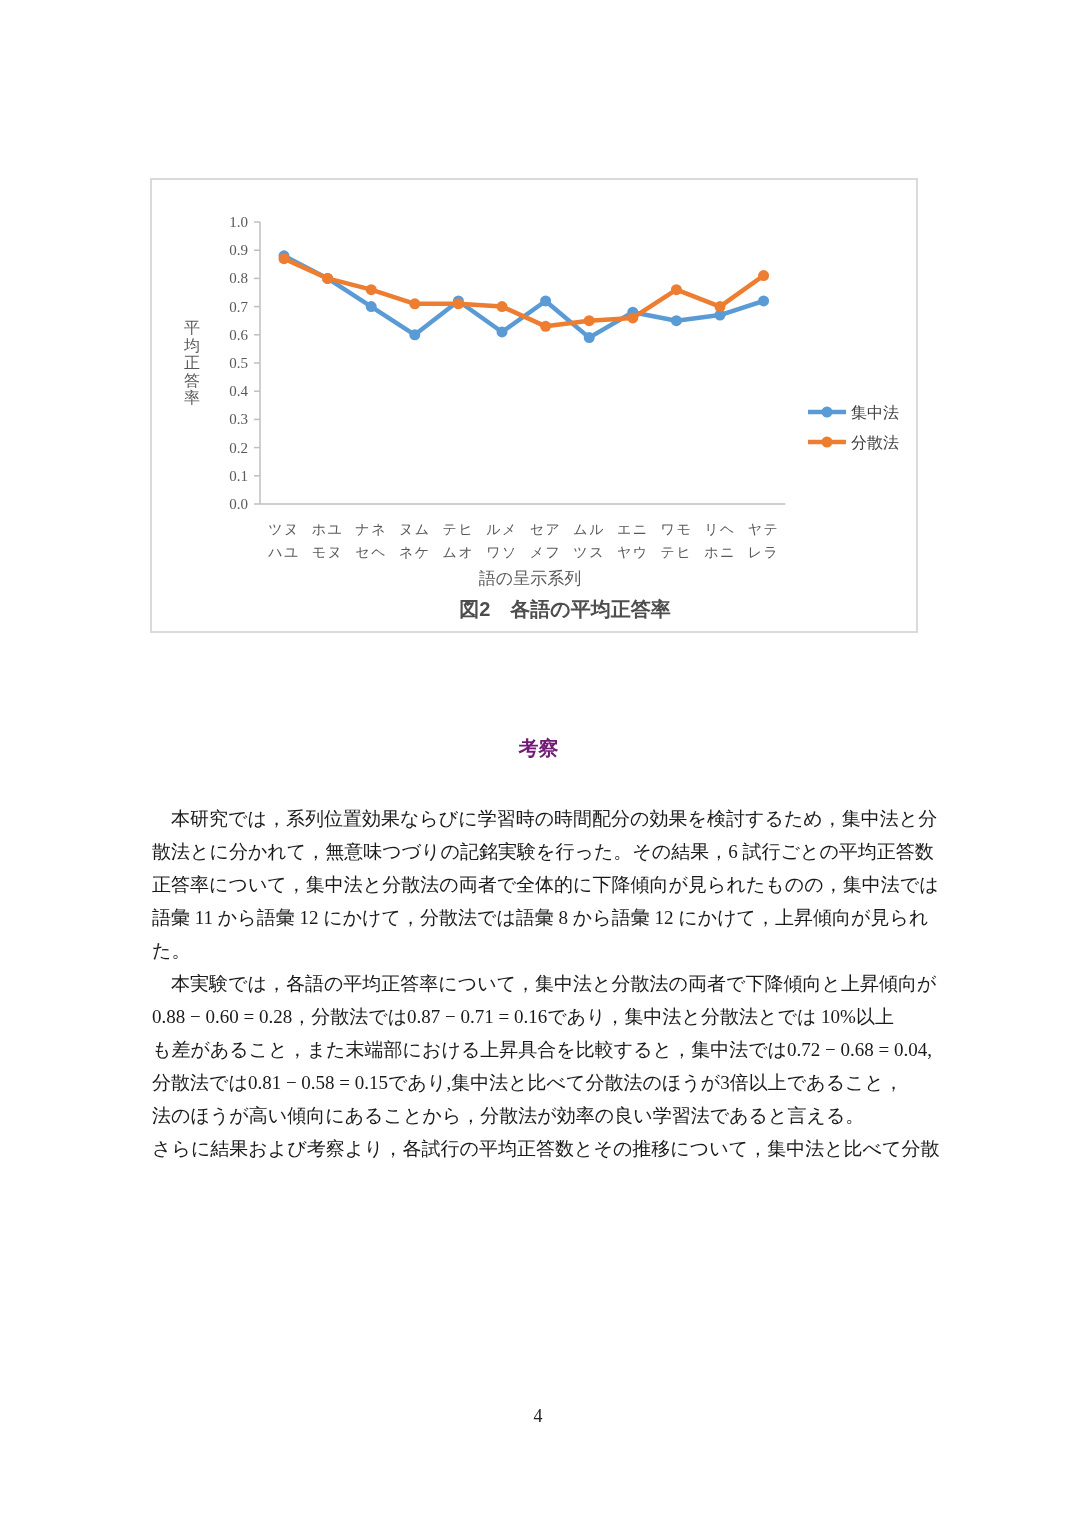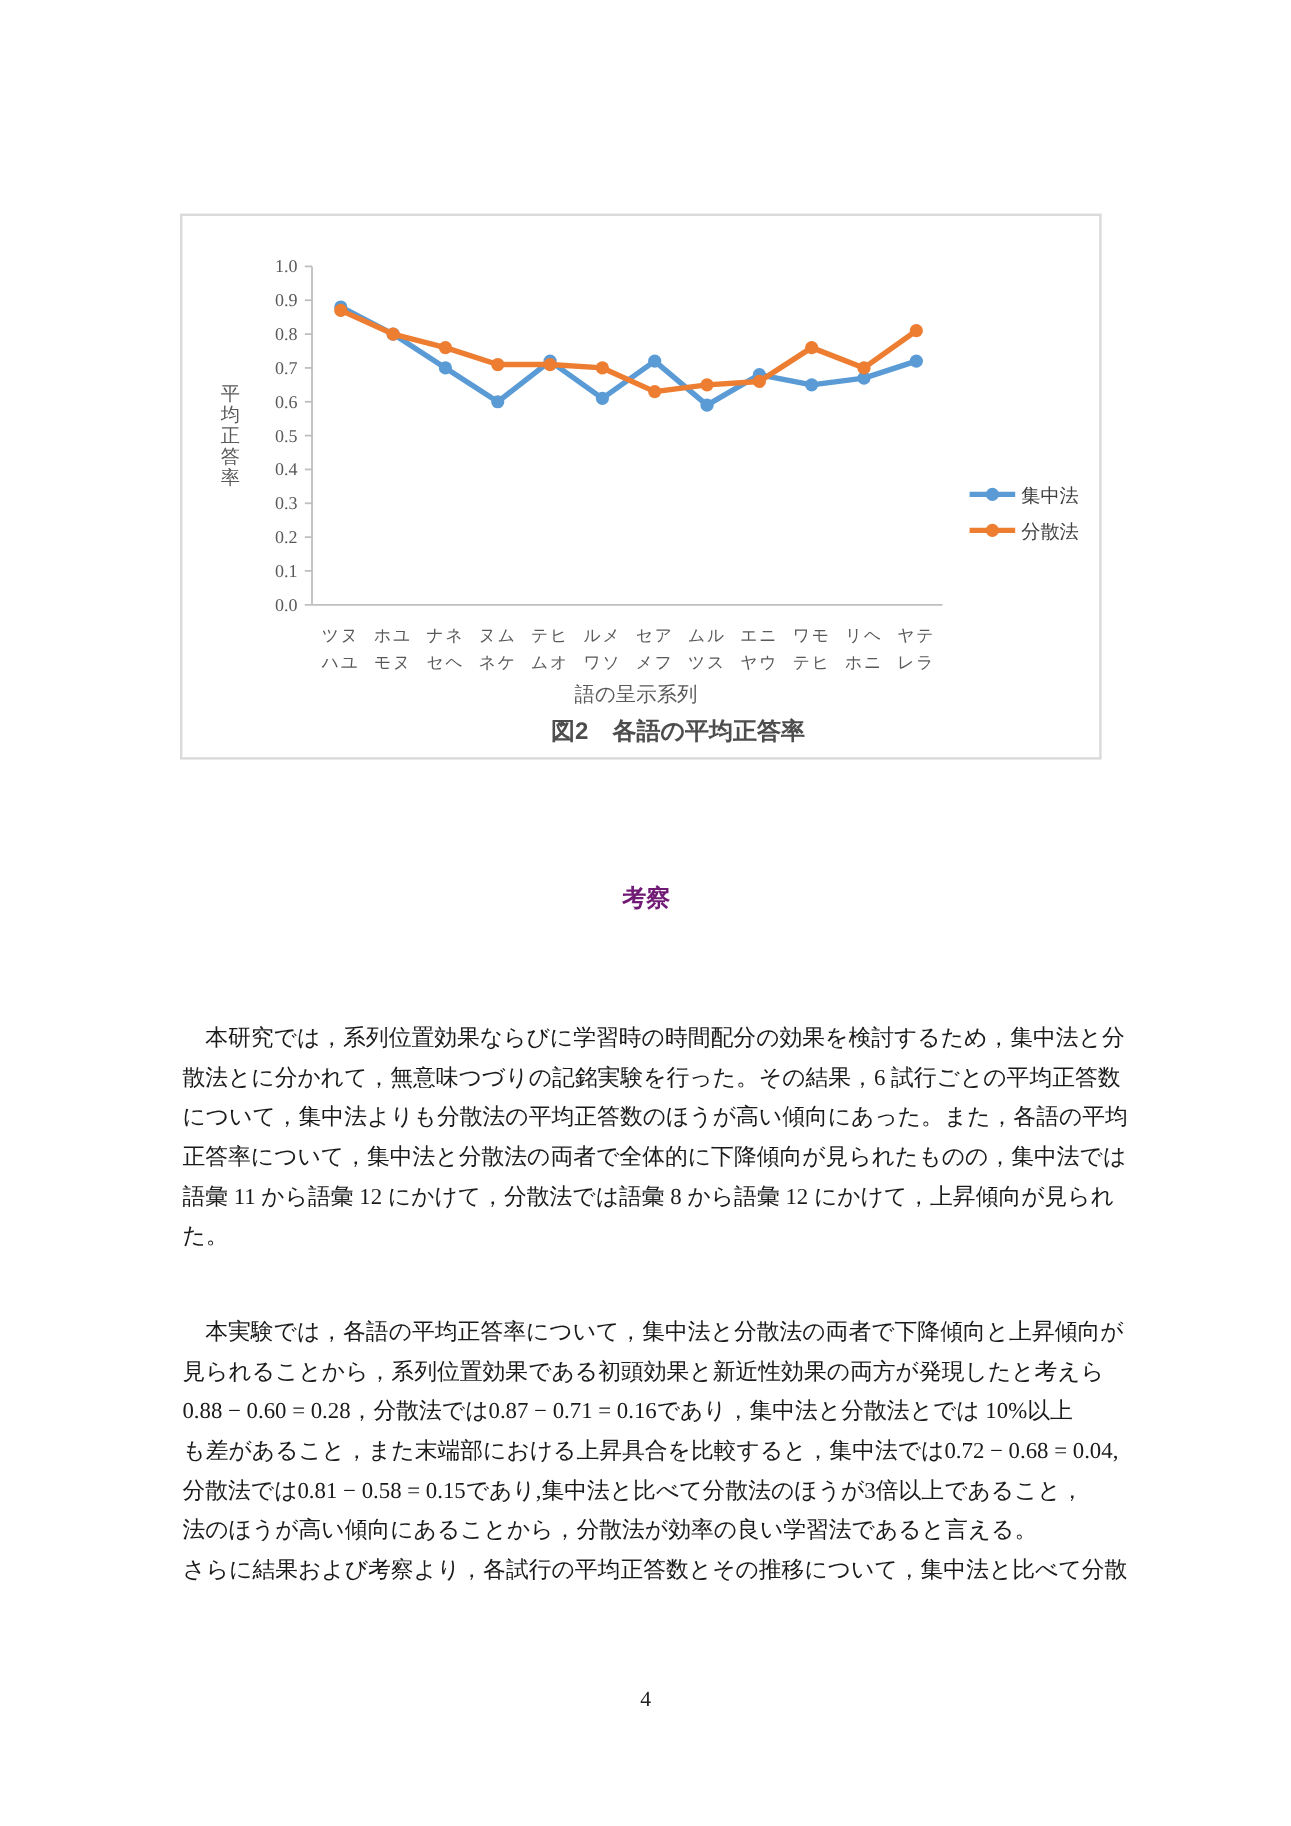--- a/index.html
+++ b/index.html
@@ -15,21 +15,21 @@
   .heading {
     position:absolute; left:152px; top:735px; width:773px; margin:0;
     text-align:center; font-family:"Liberation Sans","DejaVu Sans",sans-serif;
     font-weight:bold; font-size:20px; color:#701a75;
   }
   .bodytext {
     position:absolute; left:152px; top:802px; width:775px;
     font-size:19px; line-height:33px; color:#1a1a1a;
   }
   .line { white-space:nowrap; }
-  .line.first { text-indent:19px;margin-top:47px; }
+  .line.first { text-indent:19px; }
   .pagenum {
     position:absolute; left:0; top:1406px; width:1076px;
     text-align:center; font-size:18px; color:#222222;
   }
 </style>
 </head>
 <body>
 
 <div class="page">
 
@@ -123,26 +123,24 @@
         <circle cx="675" cy="262" r="5.5" fill="#ED7D31"></circle>
         <text x="699" y="268" font-size="16" fill="#3f3f3f" font-family="&quot;Liberation Sans&quot;,&quot;DejaVu Sans&quot;,sans-serif">分散法</text>
       </svg>
   </div>
 
   <h2 class="heading">考察</h2>
 
   <div class="bodytext">
     <div class="line first">本研究では，系列位置効果ならびに学習時の時間配分の効果を検討するため，集中法と分</div>
     <div class="line">散法とに分かれて，無意味つづりの記銘実験を行った。その結果，6 試行ごとの平均正答数</div>
-    <div class="line">について，集中法よりも分散法の平均正答数のほうが高い傾向にあった。また，各語の平均</div>
     <div class="line">正答率について，集中法と分散法の両者で全体的に下降傾向が見られたものの，集中法では</div>
     <div class="line">語彙 11 から語彙 12 にかけて，分散法では語彙 8 から語彙 12 にかけて，上昇傾向が見られ</div>
     <div class="line">た。</div>
     <div class="line first">本実験では，各語の平均正答率について，集中法と分散法の両者で下降傾向と上昇傾向が</div>
-    <div class="line">見られることから，系列位置効果である初頭効果と新近性効果の両方が発現したと考えら</div>
     <div class="line">0.88 − 0.60 = 0.28，分散法では0.87 − 0.71 = 0.16であり，集中法と分散法とでは 10%以上</div>
     <div class="line">も差があること，また末端部における上昇具合を比較すると，集中法では0.72 − 0.68 = 0.04,</div>
     <div class="line">分散法では0.81 − 0.58 = 0.15であり,集中法と比べて分散法のほうが3倍以上であること，</div>
     <div class="line">法のほうが高い傾向にあることから，分散法が効率の良い学習法であると言える。</div>
     <div class="line">さらに結果および考察より，各試行の平均正答数とその推移について，集中法と比べて分散</div>
   </div>
 
   <div class="pagenum">4</div>
 
 </div>

